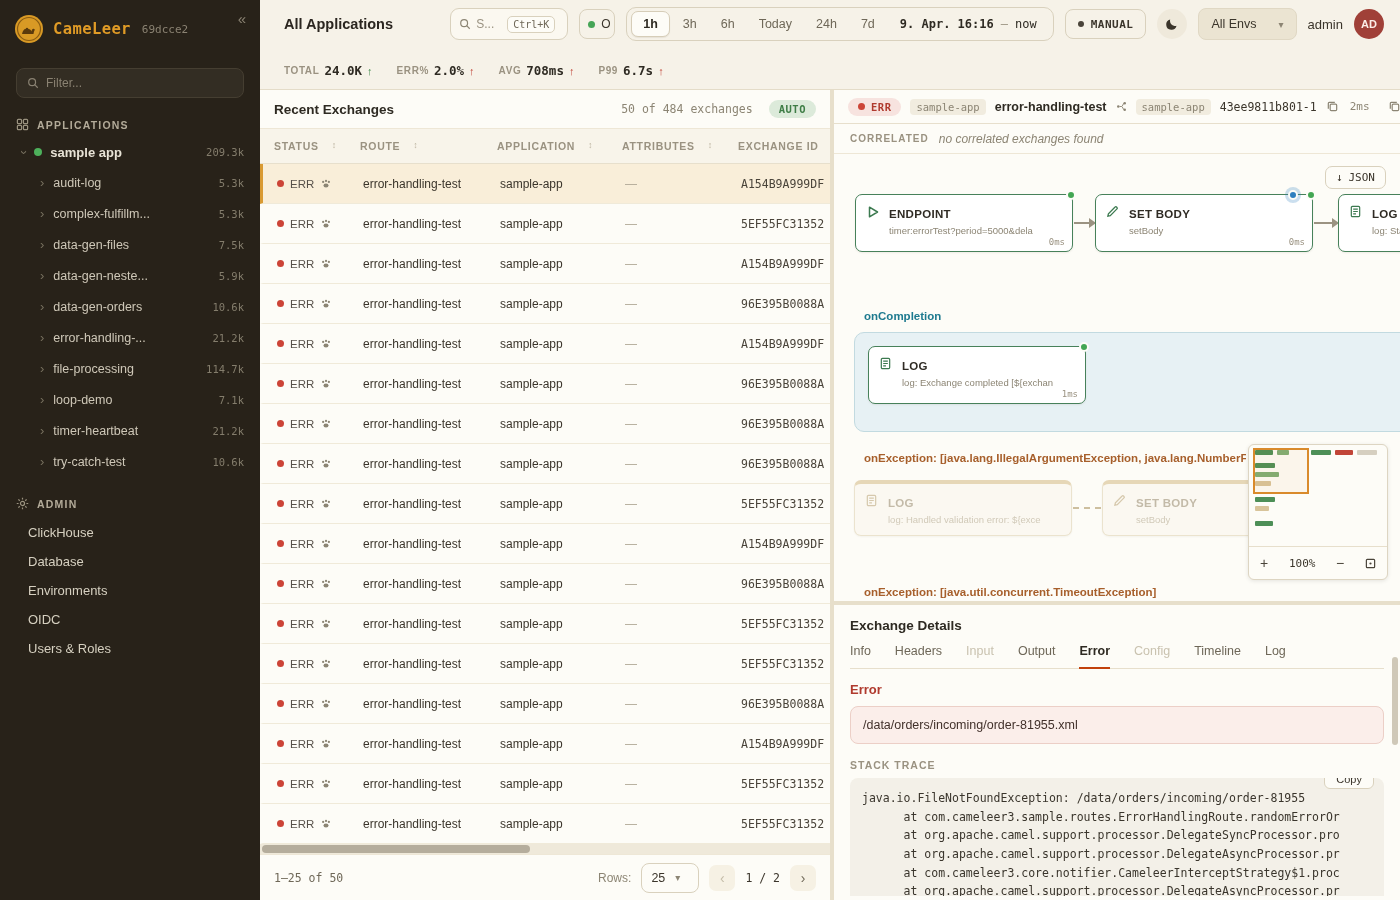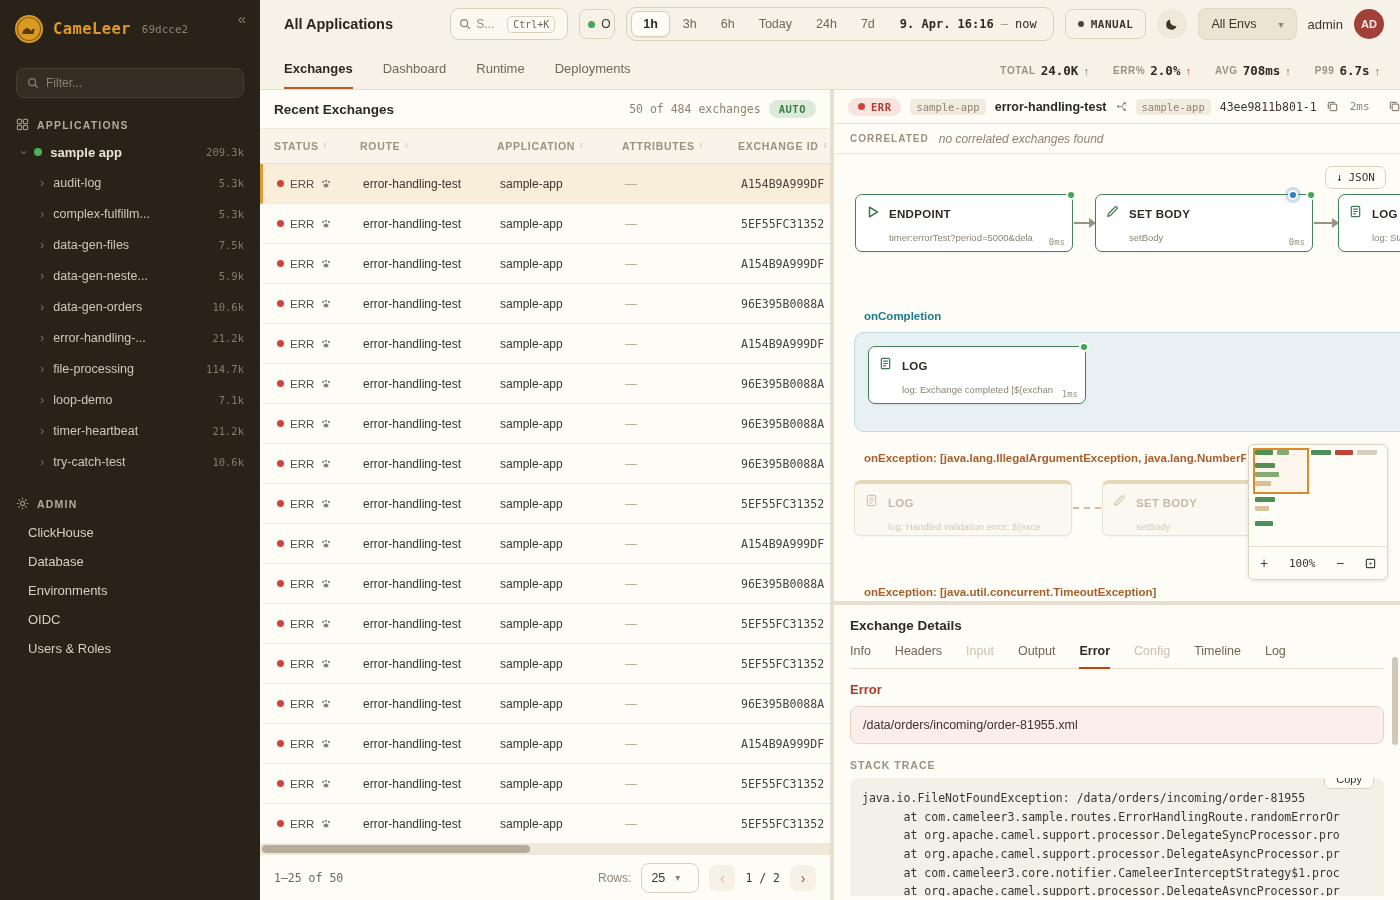--- a/index.html
+++ b/index.html
@@ -67,26 +67,26 @@
   .stat{display:flex;align-items:center;gap:5px}
   .stat-label{font-size:10px;font-weight:bold;letter-spacing:.6px;color:#9a9281}
   .stat-value{font-family:"DejaVu Sans Mono",monospace;font-size:12.5px;font-weight:bold;color:#2e2a22}
   .stat-arrow{font-size:11px;font-weight:bold}
   .up-green{color:#3f8a4a}.up-red{color:#c14538}
 
   .content{flex:1;display:flex;background:#e7dfcb;min-height:0}
 
   
   .panel-left{width:570px;background:#fdfcf7;display:flex;flex-direction:column;flex-shrink:0}
-  .pl-head{height:38px;display:flex;align-items:center;padding:0 14px;gap:8px}
+  .pl-head{height:38px;display:flex;align-items:center;padding:0 14px;gap:16px}
   .pl-title{font-size:13.5px;font-weight:bold;color:#2e2a22;flex:1}
   .pl-count{font-family:"DejaVu Sans Mono",monospace;font-size:11.5px;color:#8c8574}
   .autopill{background:#dceada;color:#3f7d46;border-radius:10px;font-family:"DejaVu Sans Mono",monospace;font-size:10.5px;font-weight:bold;letter-spacing:.5px;padding:3px 10px}
   .thead{height:36px;display:flex;align-items:center;background:#f8f4ea;border-top:1px solid #eee7d6;border-bottom:1px solid #e7dfcc;padding:0 0 0 14px}
-  .th{display:flex;align-items:flex-start;gap:4px;font-size:10.5px;font-weight:bold;letter-spacing:.7px;color:#9a9281}
+  .th{display:flex;align-items:flex-start;gap:13px;font-size:10.5px;font-weight:bold;letter-spacing:.7px;color:#9a9281}
   .sort{font-size:9px;color:#bdb5a2}
   .c1{width:86px;flex-shrink:0}.c2{width:137px;flex-shrink:0}.c3{width:125px;flex-shrink:0}.c4{width:116px;flex-shrink:0}.c5{flex:1;overflow:hidden;white-space:nowrap}
   .tbody{height:680px;overflow:hidden}
   .trow{height:40px;display:flex;align-items:center;border-bottom:1px solid #f0ead9;padding:0 0 0 14px;border-left:3px solid transparent}
   .trow.selected{background:#f9eed9;border-left-color:#d99a33}
   .td{font-size:12px;color:#3b352b;display:flex;align-items:center;gap:6px;overflow:hidden;white-space:nowrap}
   .td.c5{font-family:"DejaVu Sans Mono",monospace;font-size:11.5px;color:#4a443a}
   .td.dim{color:#b1a996}
   .dot-red{width:7px;height:7px;border-radius:50%;background:#cc4437;flex-shrink:0}
   .err-label{font-size:11.5px;color:#57514a}
@@ -117,21 +117,21 @@
   .durms{font-family:"DejaVu Sans Mono",monospace;font-size:11px;color:#8c8574;margin-left:2px}
   .vh-spacer{flex:1}
   .correlated{height:30px;display:flex;align-items:center;gap:10px;padding:0 16px;border-bottom:1px solid #eee7d6}
   .corr-label{font-size:10px;font-weight:bold;letter-spacing:1px;color:#9a9281}
   .corr-text{font-size:12px;font-style:italic;color:#8c8574}
   .canvas{flex:1;position:relative;overflow:hidden}
   .jsonbtn{position:absolute;top:12px;right:14px;border:1px solid #d9d1bd;background:#fdfcf7;border-radius:7px;padding:4px 10px;font-family:"DejaVu Sans Mono",monospace;font-size:11px;color:#3b352b;display:flex;gap:6px;align-items:center}
   .node{position:absolute;width:218px;height:58px;background:#fff;border:1.5px solid #47815a;border-radius:7px;box-shadow:0 1px 2px rgba(60,50,30,.08);display:flex;align-items:flex-start;gap:8px;padding:9px 10px 6px}
   .nico{width:15px;height:15px;color:#3c7a50;flex-shrink:0;margin-top:1px;display:inline-flex}
   .ntitle{font-size:11.5px;font-weight:bold;color:#2f2b24;letter-spacing:.3px}
-  .nsub{font-size:9.5px;color:#8c8574;margin-top:10px;white-space:nowrap;overflow:hidden;max-width:168px}
+  .nsub{font-size:9.5px;color:#8c8574;margin-top:3px;white-space:nowrap;overflow:hidden;max-width:168px}
   .nms{position:absolute;right:7px;bottom:4px;font-family:"DejaVu Sans Mono",monospace;font-size:9px;color:#9a9281}
   .ndot{position:absolute;top:-5px;right:-4px;width:10px;height:10px;border-radius:50%;background:#43a653;border:2px solid #fdfcf7}
   .ndot.blue{right:14px;background:#2f7fbf;box-shadow:0 0 0 3px rgba(47,127,191,.25)}
   .edge{position:absolute;height:2px;background:#9b9382}
   .edge::after{content:"";position:absolute;right:-2px;top:-4px;border-left:7px solid #9b9382;border-top:5px solid transparent;border-bottom:5px solid transparent}
   .flow-label{position:absolute;font-size:11.5px;font-weight:bold;white-space:nowrap;overflow:hidden}
   .teal{color:#1e7a8f}
   .rust{color:#a75f2b}
   .comp-box{position:absolute;left:20px;top:178px;width:600px;height:100px;background:#e7f1f4;border:1px solid #c2dae0;border-radius:10px}
   .node.ghost{opacity:.6;background:#fbf7ee;border:1px solid #e0d3b4;border-top:4px solid #d8bf8e;height:56px}
@@ -339,26 +339,20 @@
     <button class="envselect">
       <span>All Envs</span>
       <span class="caret">▾</span>
     </button>
 
     <span class="username">admin</span>
     <span class="avatar">AD</span>
   </header>
 
   <div class="tabbar">
-    <nav class="mtabs">
-        <button class="mtab active">Exchanges</button>
-        <button class="mtab">Dashboard</button>
-        <button class="mtab">Runtime</button>
-        <button class="mtab">Deployments</button>
-      </nav>
     <div class="stats">
         <div class="stat">
           <span class="stat-label">TOTAL</span>
           <span class="stat-value">24.0K</span>
           <span class="stat-arrow up-green">↑</span>
         </div>
         <div class="stat">
           <span class="stat-label">ERR%</span>
           <span class="stat-value">2.0%</span>
           <span class="stat-arrow up-red">↑</span>

